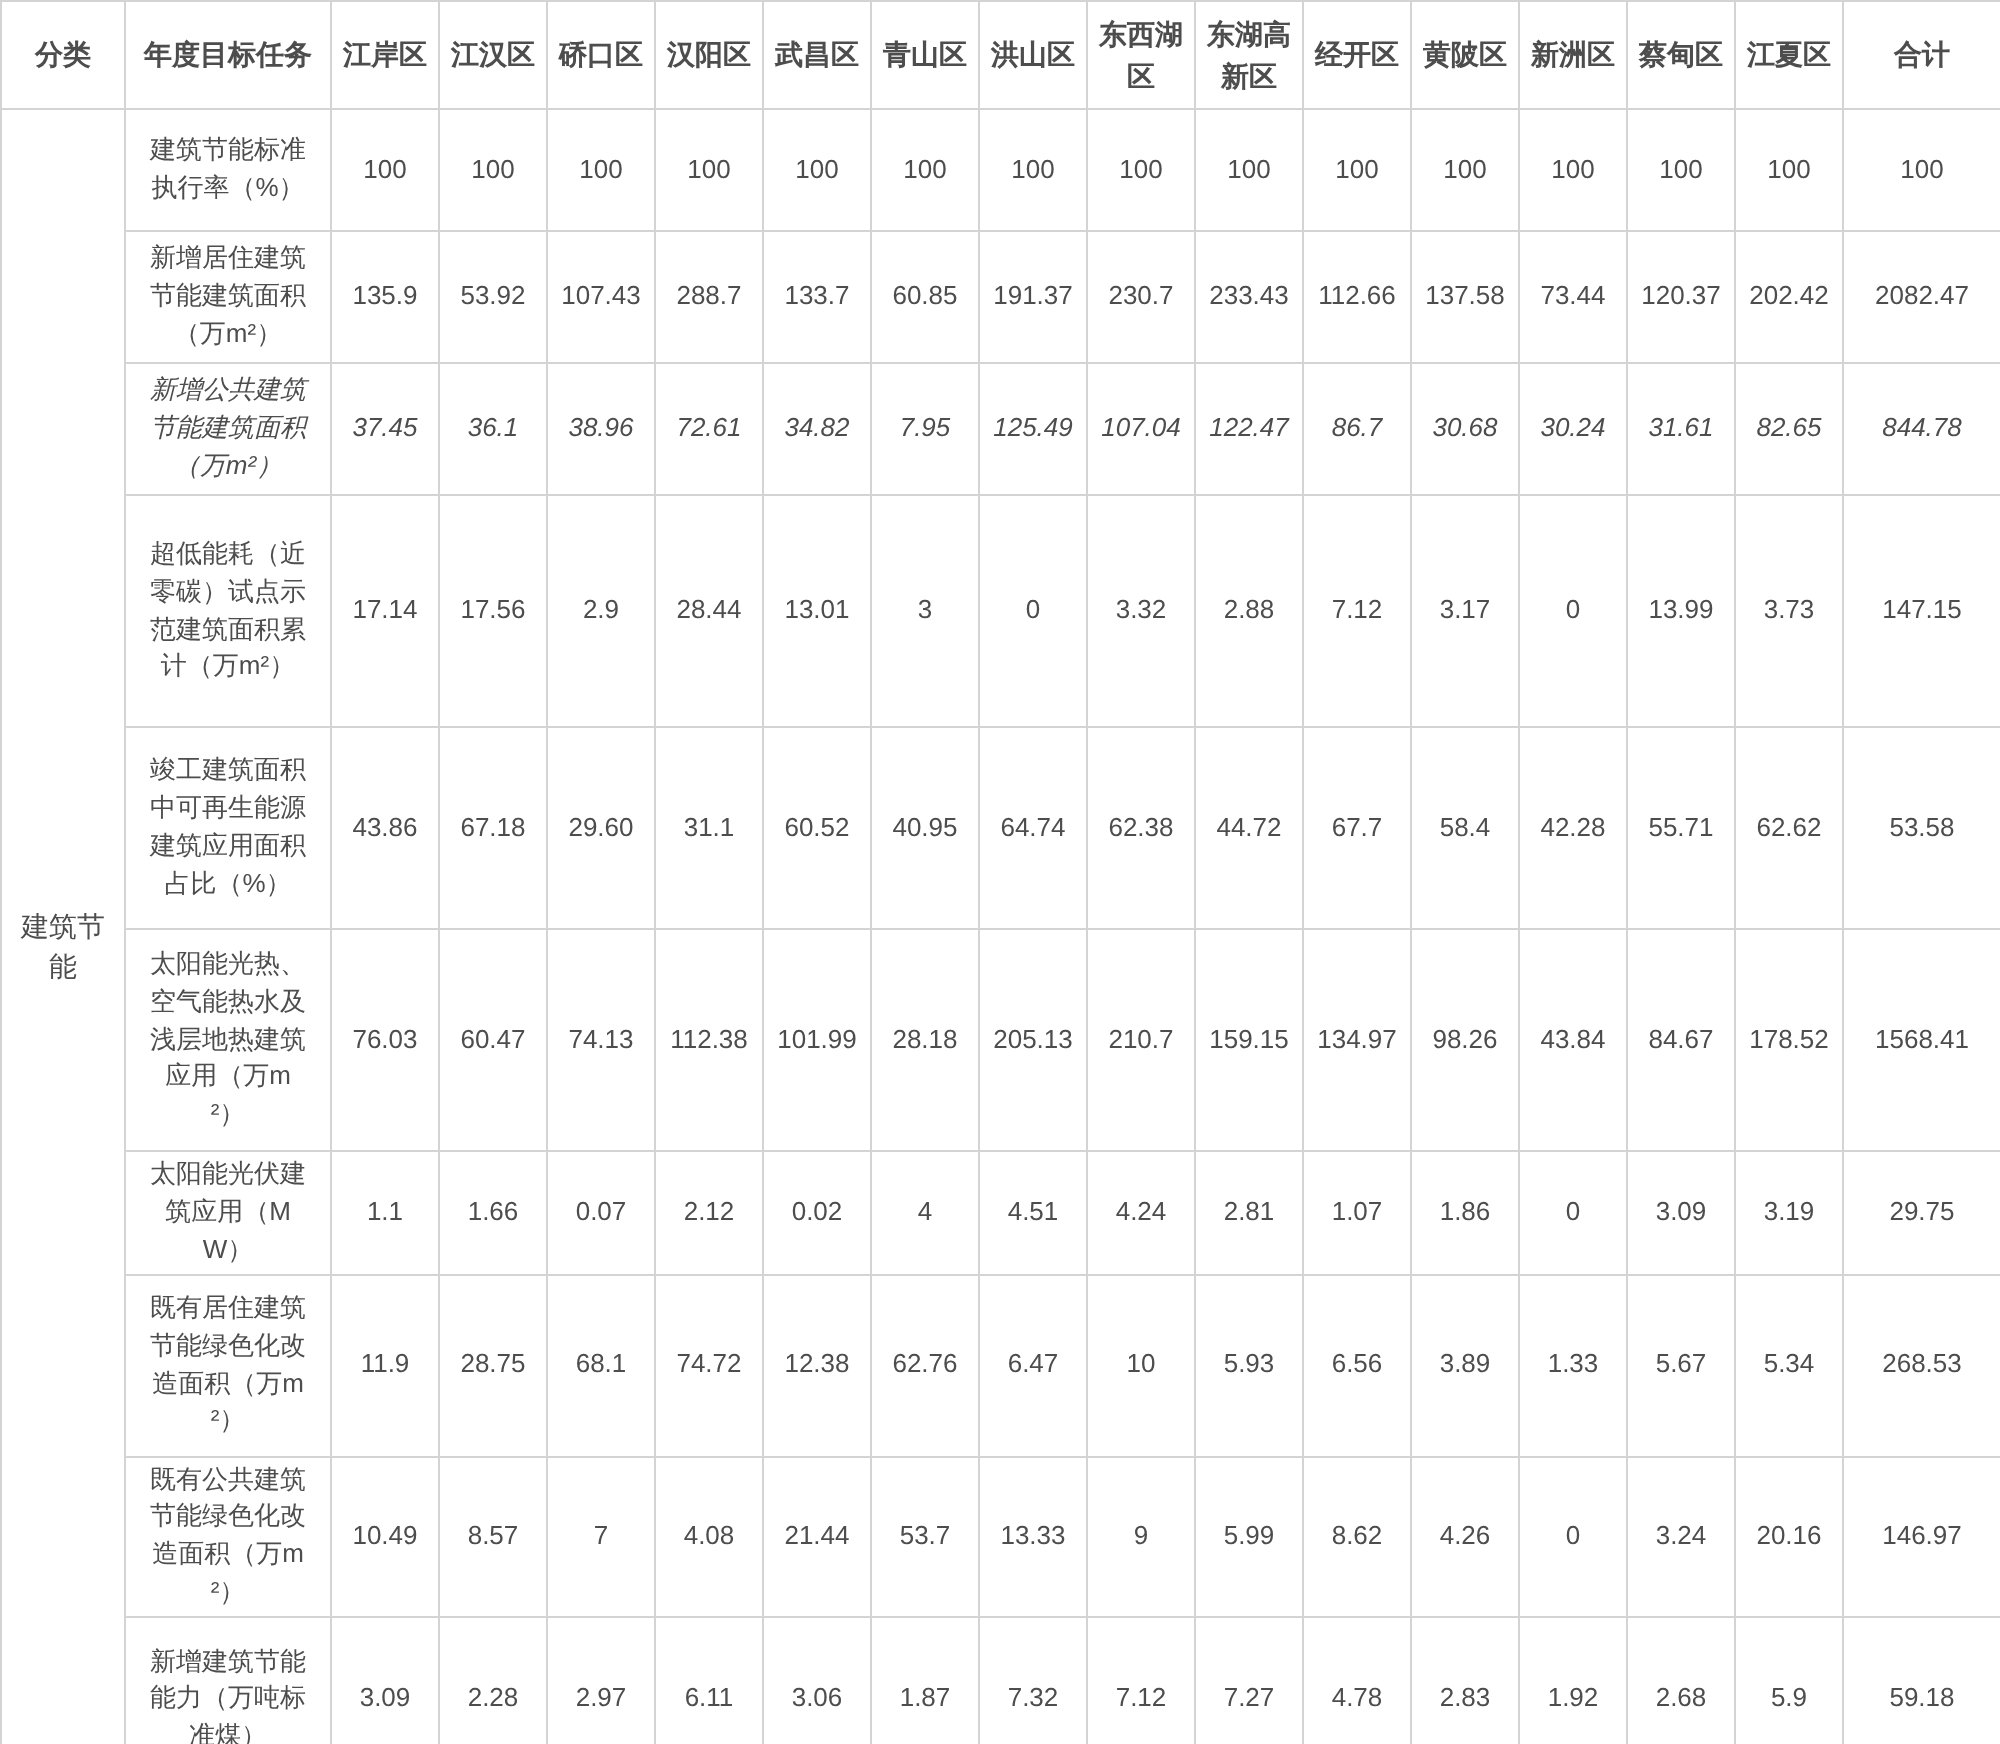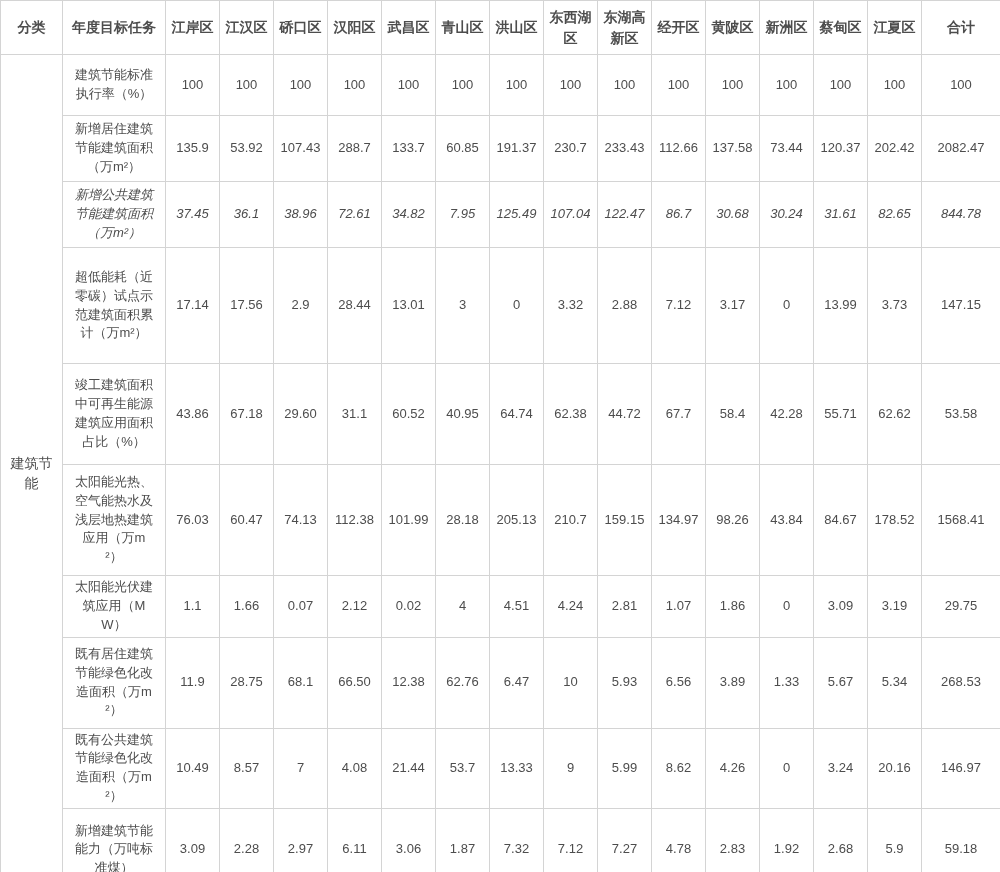--- a/index.html
+++ b/index.html
@@ -231,21 +231,21 @@
           <td>0</td>
           <td>3.09</td>
           <td>3.19</td>
           <td>29.75</td>
         </tr>
         <tr>
           <td class="task">既有居住建筑节能绿色化改造面积（万m²）</td>
           <td>11.9</td>
           <td>28.75</td>
           <td>68.1</td>
-          <td>66.50</td>
+          <td>74.72</td>
           <td>12.38</td>
           <td>62.76</td>
           <td>6.47</td>
           <td>10</td>
           <td>5.93</td>
           <td>6.56</td>
           <td>3.89</td>
           <td>1.33</td>
           <td>5.67</td>
           <td>5.34</td>

